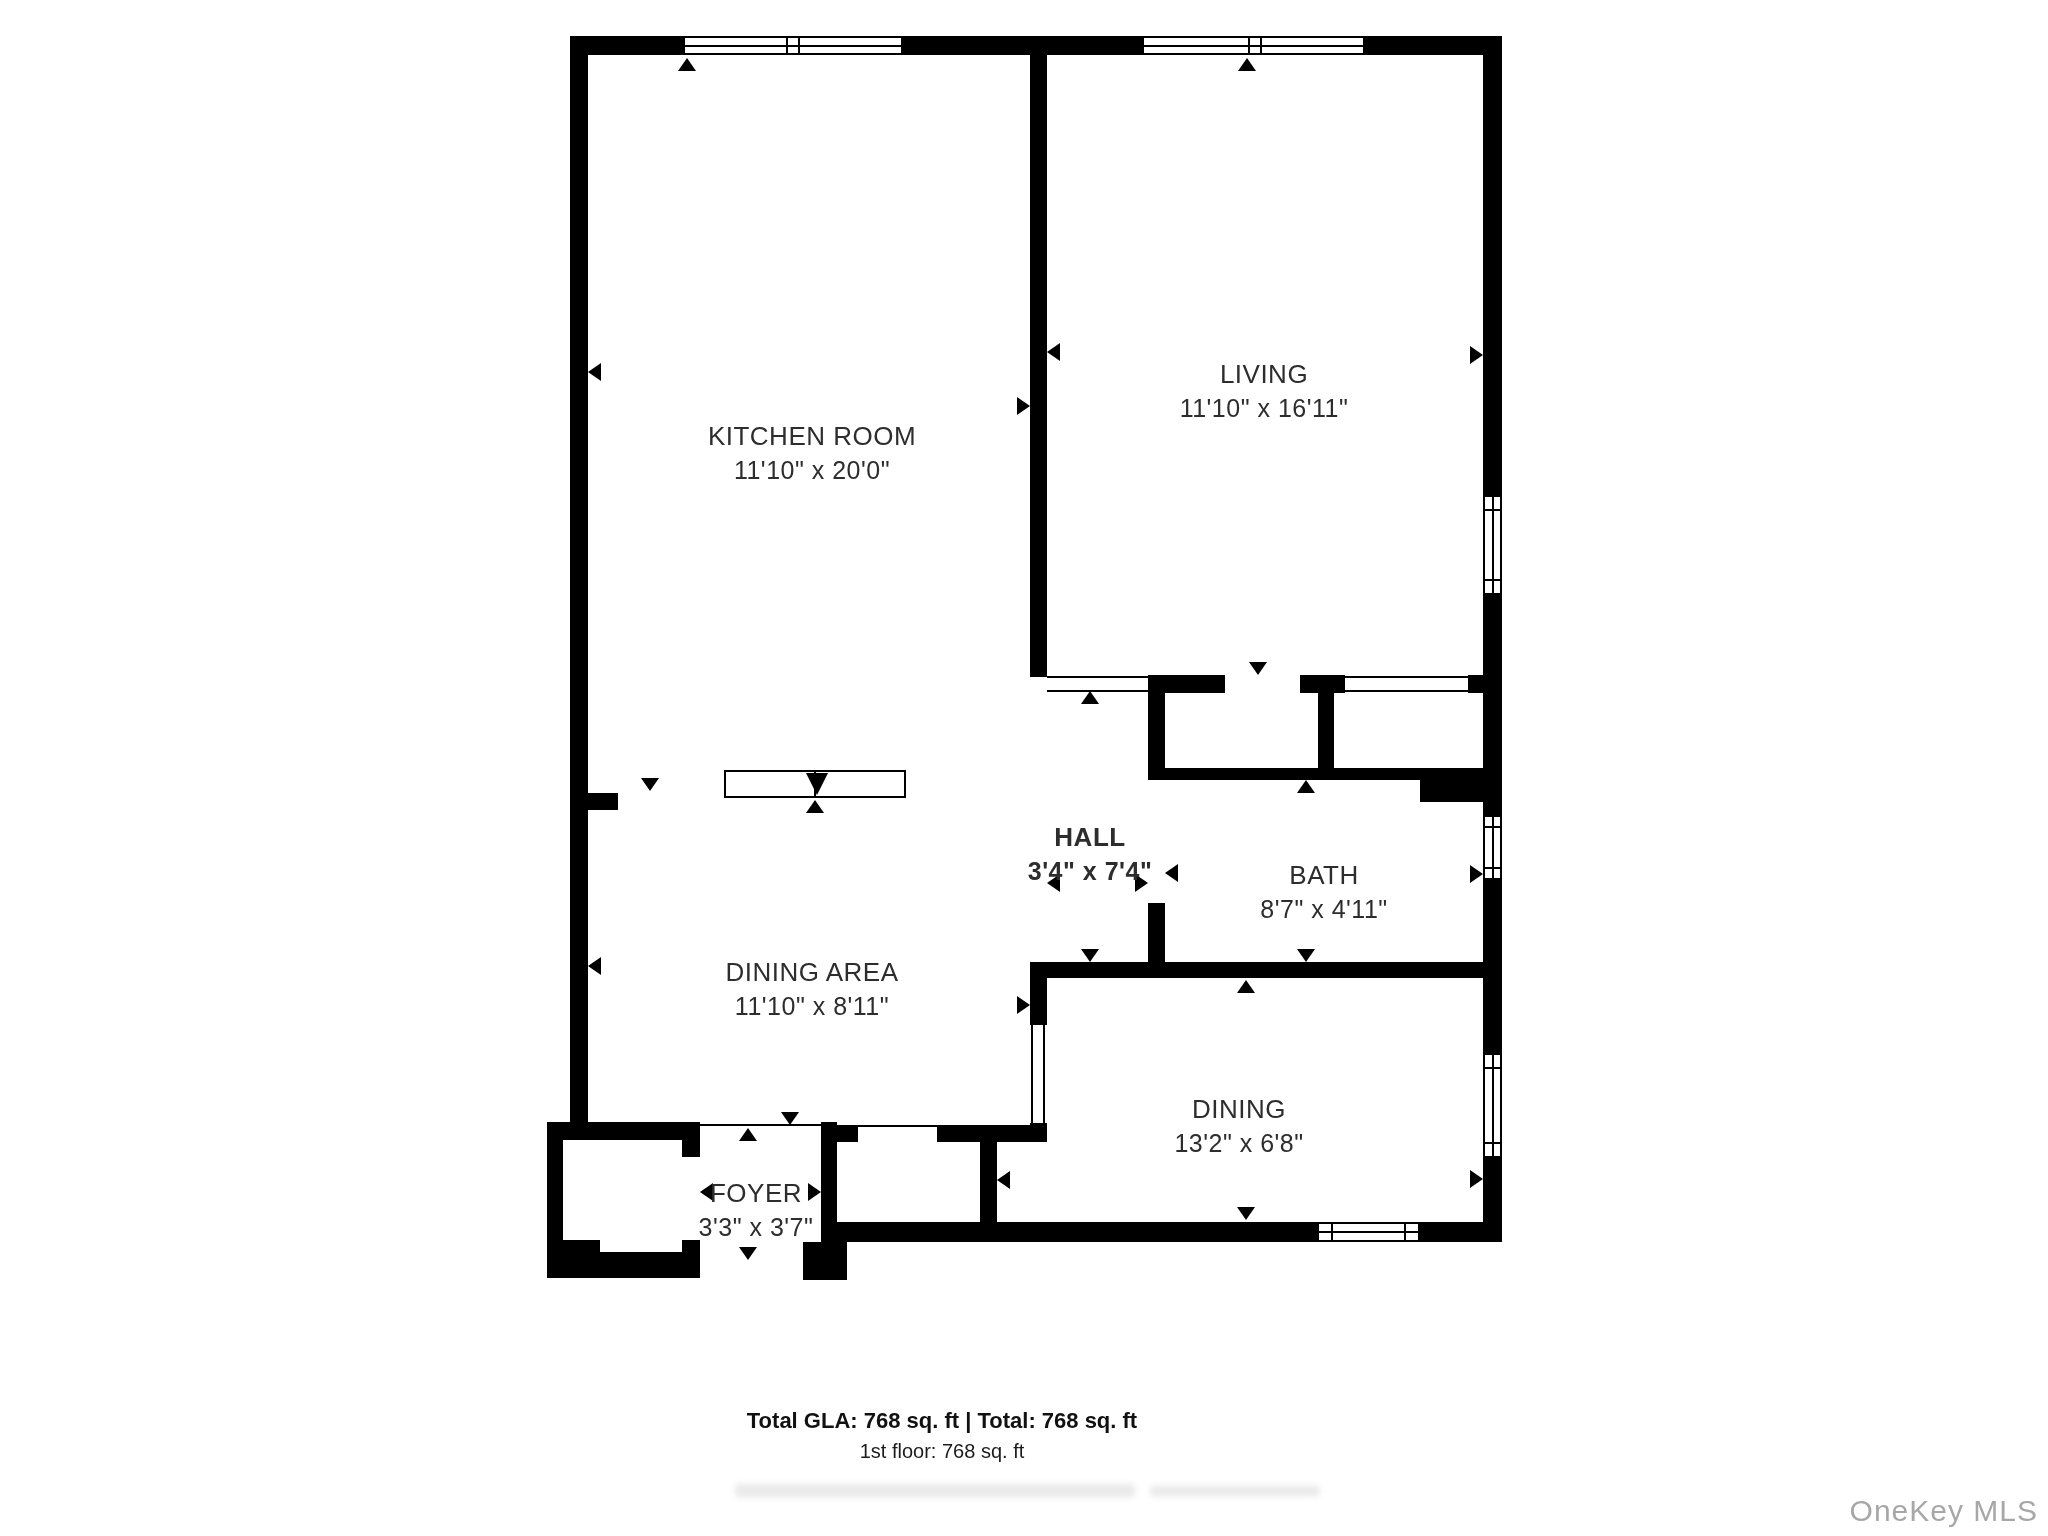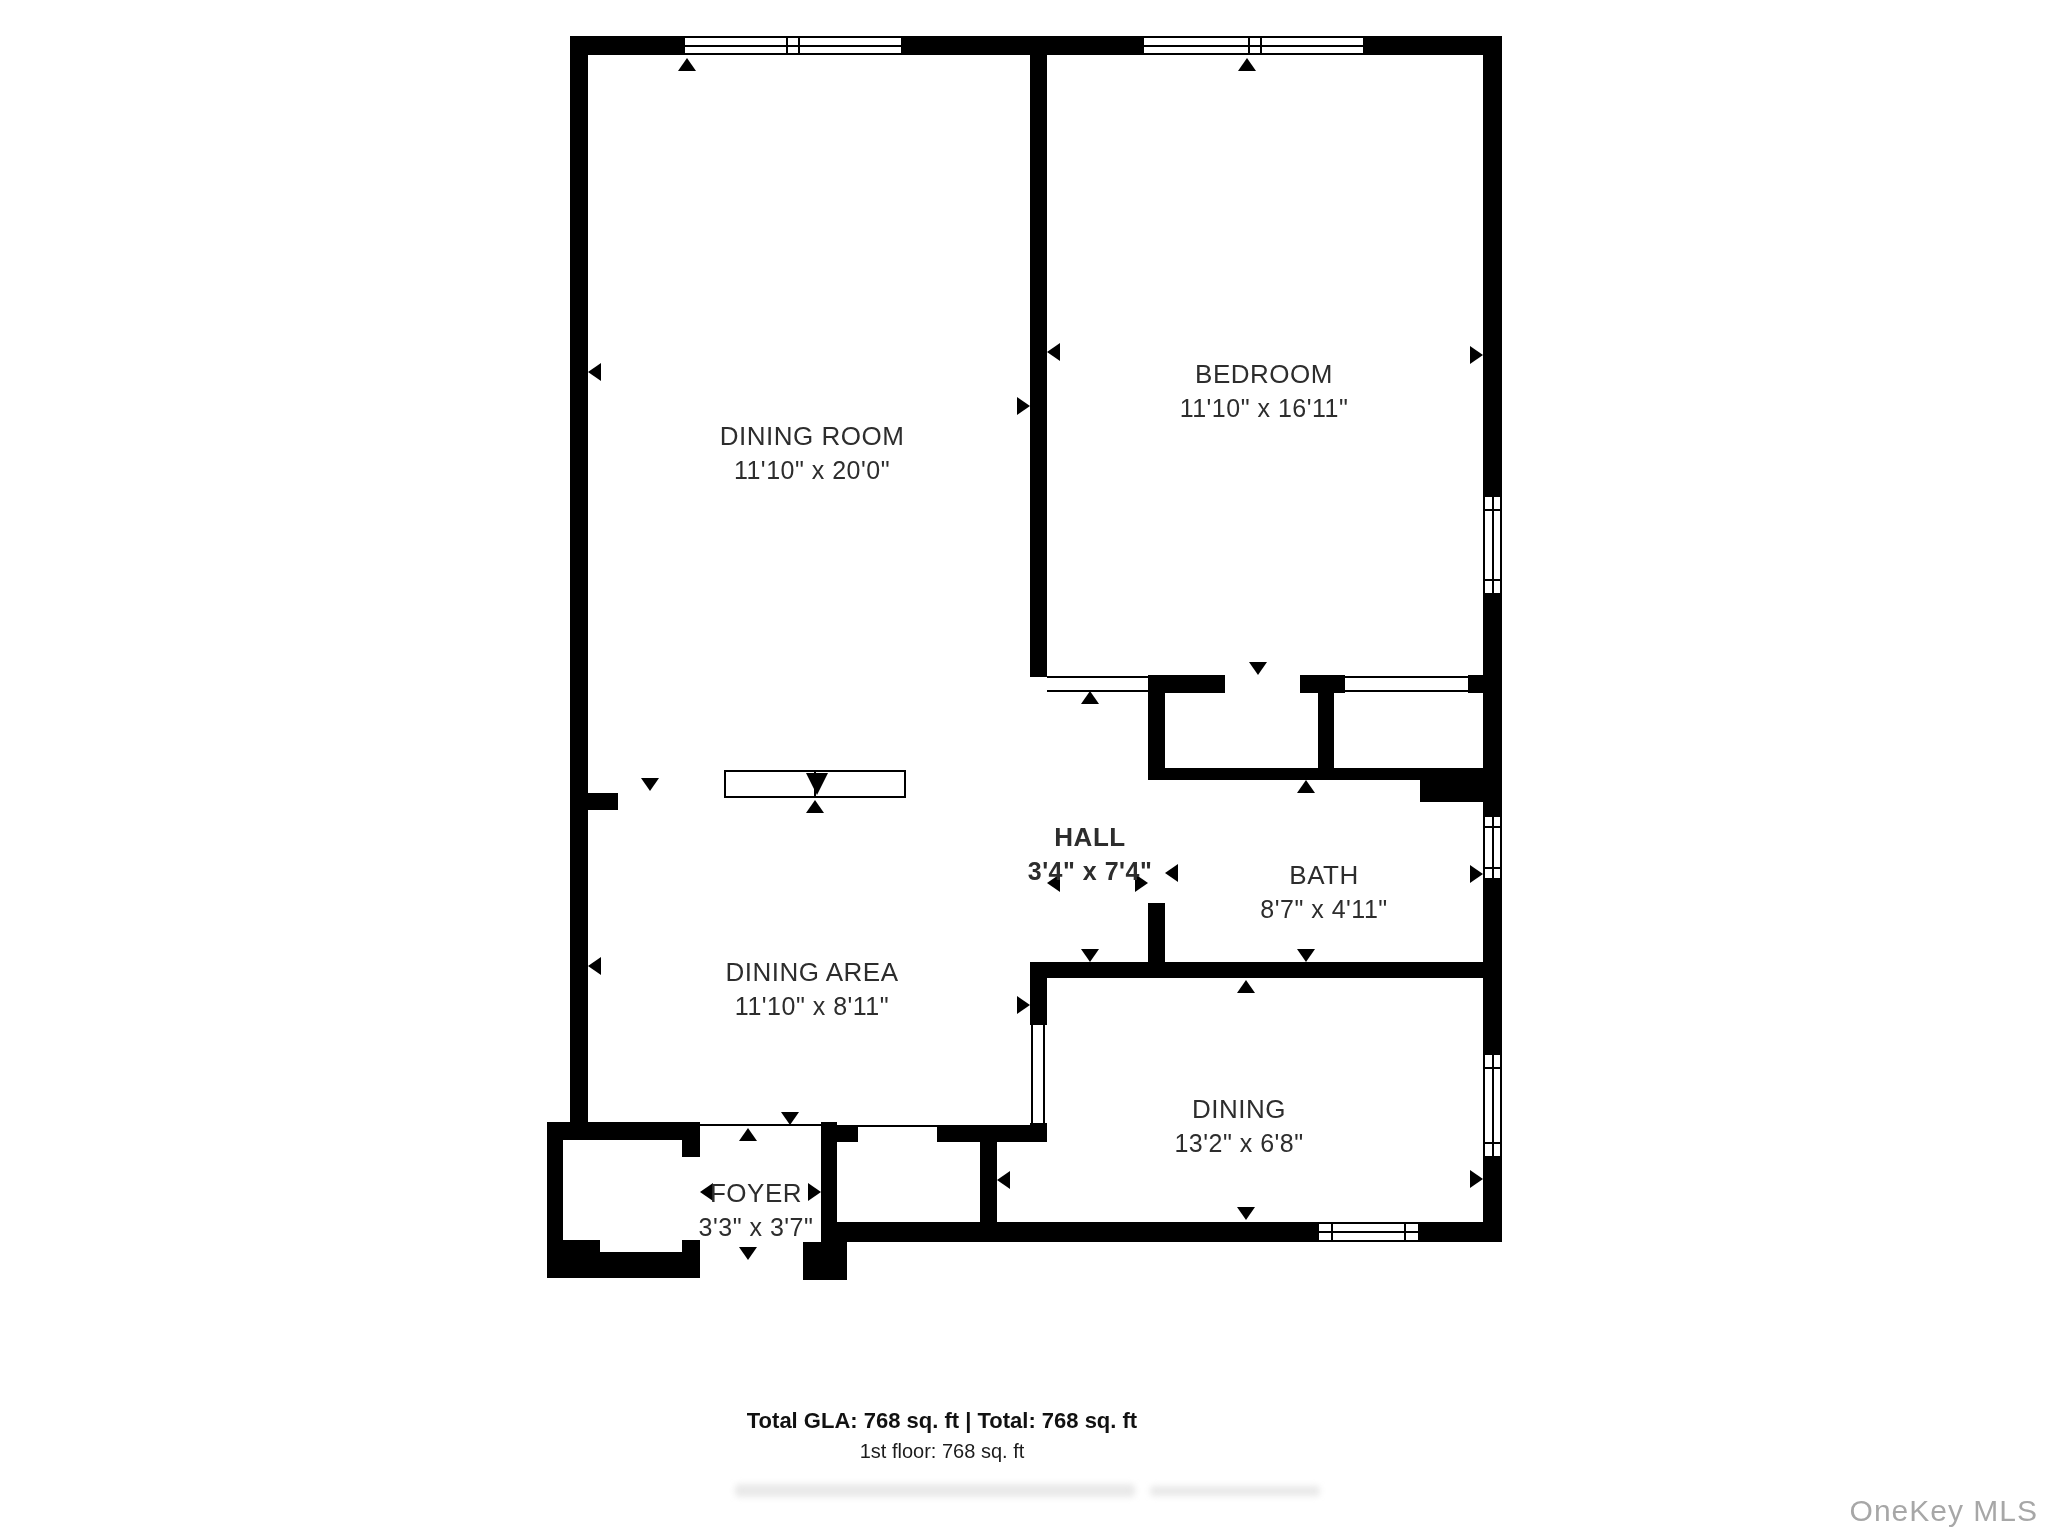--- a/index.html
+++ b/index.html
@@ -154,25 +154,25 @@
     <div class="tri up" style="left:739px;top:1128px;"></div>
     <div class="tri down" style="left:739px;top:1247px;"></div>
     <div class="tri left" style="left:700px;top:1183px;"></div>
     <div class="tri right" style="left:808px;top:1183px;"></div>
     <div class="tri left" style="left:997px;top:1171px;"></div>
     <div class="tri right" style="left:1470px;top:1170px;"></div>
     <div class="tri up" style="left:1237px;top:980px;"></div>
     <div class="tri down" style="left:1237px;top:1207px;"></div>
 
     <div class="room-label" style="left:812px;top:419px;">
-      <span class="nm">DINING ROOM</span>
+      <span class="nm">KITCHEN ROOM</span>
       <span class="dm">11'10" x 20'0"</span>
     </div>
     <div class="room-label" style="left:1264px;top:357px;">
-      <span class="nm">BEDROOM</span>
+      <span class="nm">LIVING</span>
       <span class="dm">11'10" x 16'11"</span>
     </div>
     <div class="room-label" style="left:1090px;top:820px;font-weight:bold;">
       <span class="nm">HALL</span>
       <span class="dm">3'4" x 7'4"</span>
     </div>
     <div class="room-label" style="left:1324px;top:858px;">
       <span class="nm">BATH</span>
       <span class="dm">8'7" x 4'11"</span>
     </div>

